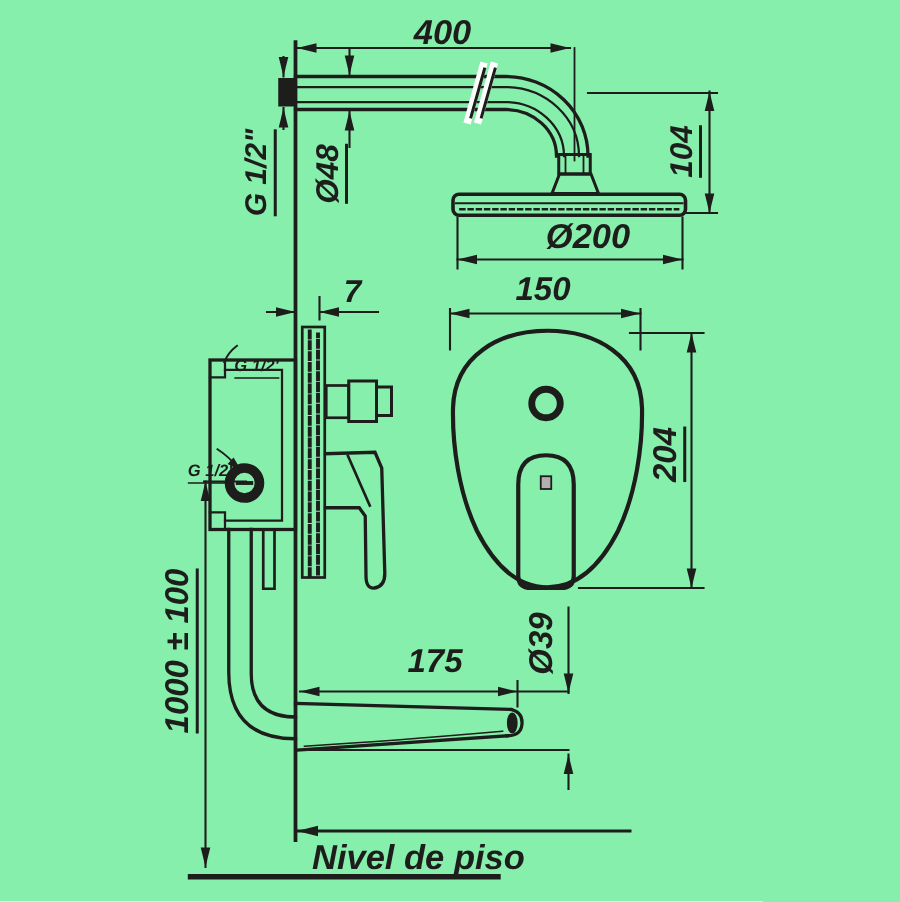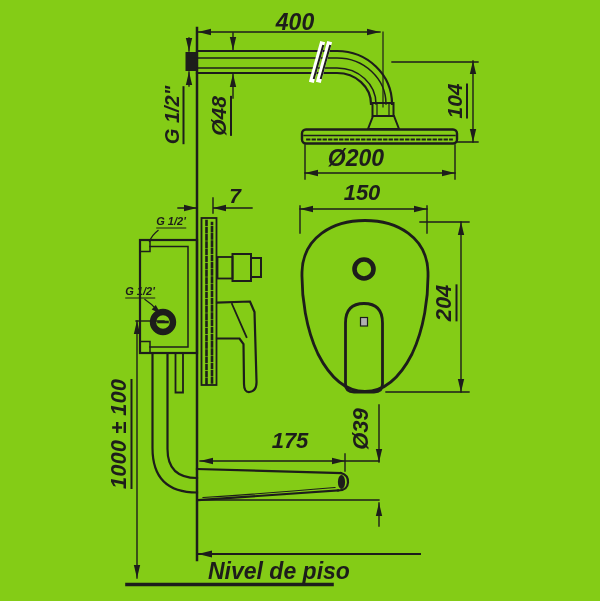--- a/index.html
+++ b/index.html
@@ -1,28 +1,28 @@
 <!DOCTYPE html>
 <html><head>
 <meta charset="utf-8">
 <style>
   html,body{margin:0;padding:0;background:#fff;}
   .stage{
-    position:relative;width:600px;height:601px;background:#84cc16;
+    position:relative;width:600px;height:601px;background:#86efac;
     font-family:"Liberation Sans",sans-serif;color:#1d1d1b;overflow:hidden;
   }
   .stage svg{position:absolute;left:0;top:0;}
   .lbl{
     position:absolute;white-space:nowrap;
     font-weight:bold;font-style:italic;color:#1d1d1b;line-height:1;
     transform:translate(-50%,-50%);
   }
   .rot{transform:translate(-50%,-50%) rotate(-90deg);}
   .ul{border-bottom:2px solid #1d1d1b;padding-bottom:1px;}
-  .ul-sm{border-bottom:1.5px solid #1d1d1b;padding-bottom:1px;}
+  .ul-sm{border-bottom:1.5px solid #1d1d1b;padding-bottom:1px;margin-top:24px;}
   .f23{font-size:23px;}
   .f22{font-size:22px;}
   .f21{font-size:21px;}
   .f20{font-size:20px;}
   .f11{font-size:11px;}
   .left-anchor{transform:none;}
 </style>
 </head>
 <body>
 
@@ -143,21 +143,21 @@
   </svg>
 
   <div class="lbl f23" style="left:295px;top:22px;">400</div>
 
   <div class="lbl rot ul f20" style="left:173px;top:115px;">G 1/2"</div>
 
   <div class="lbl rot ul f21" style="left:220px;top:116px;">Ø48</div>
 
   <div class="lbl rot ul f21" style="left:456px;top:101px;">104</div>
 
-  <div class="lbl f23" style="left:356px;top:158px;">Ø200</div>
+  <div class="lbl f23" style="left:392px;top:158px;">Ø200</div>
 
   <div class="lbl f21" style="left:235px;top:195px;">7</div>
 
   <div class="lbl f22" style="left:362px;top:193px;">150</div>
 
   <div class="lbl rot ul f22" style="left:445px;top:303px;">204</div>
 
   <div class="lbl ul-sm f11" style="left:171px;top:222px;">G 1/2'</div>
 
   <div class="lbl ul-sm f11" style="left:140px;top:292px;">G 1/2'</div>

